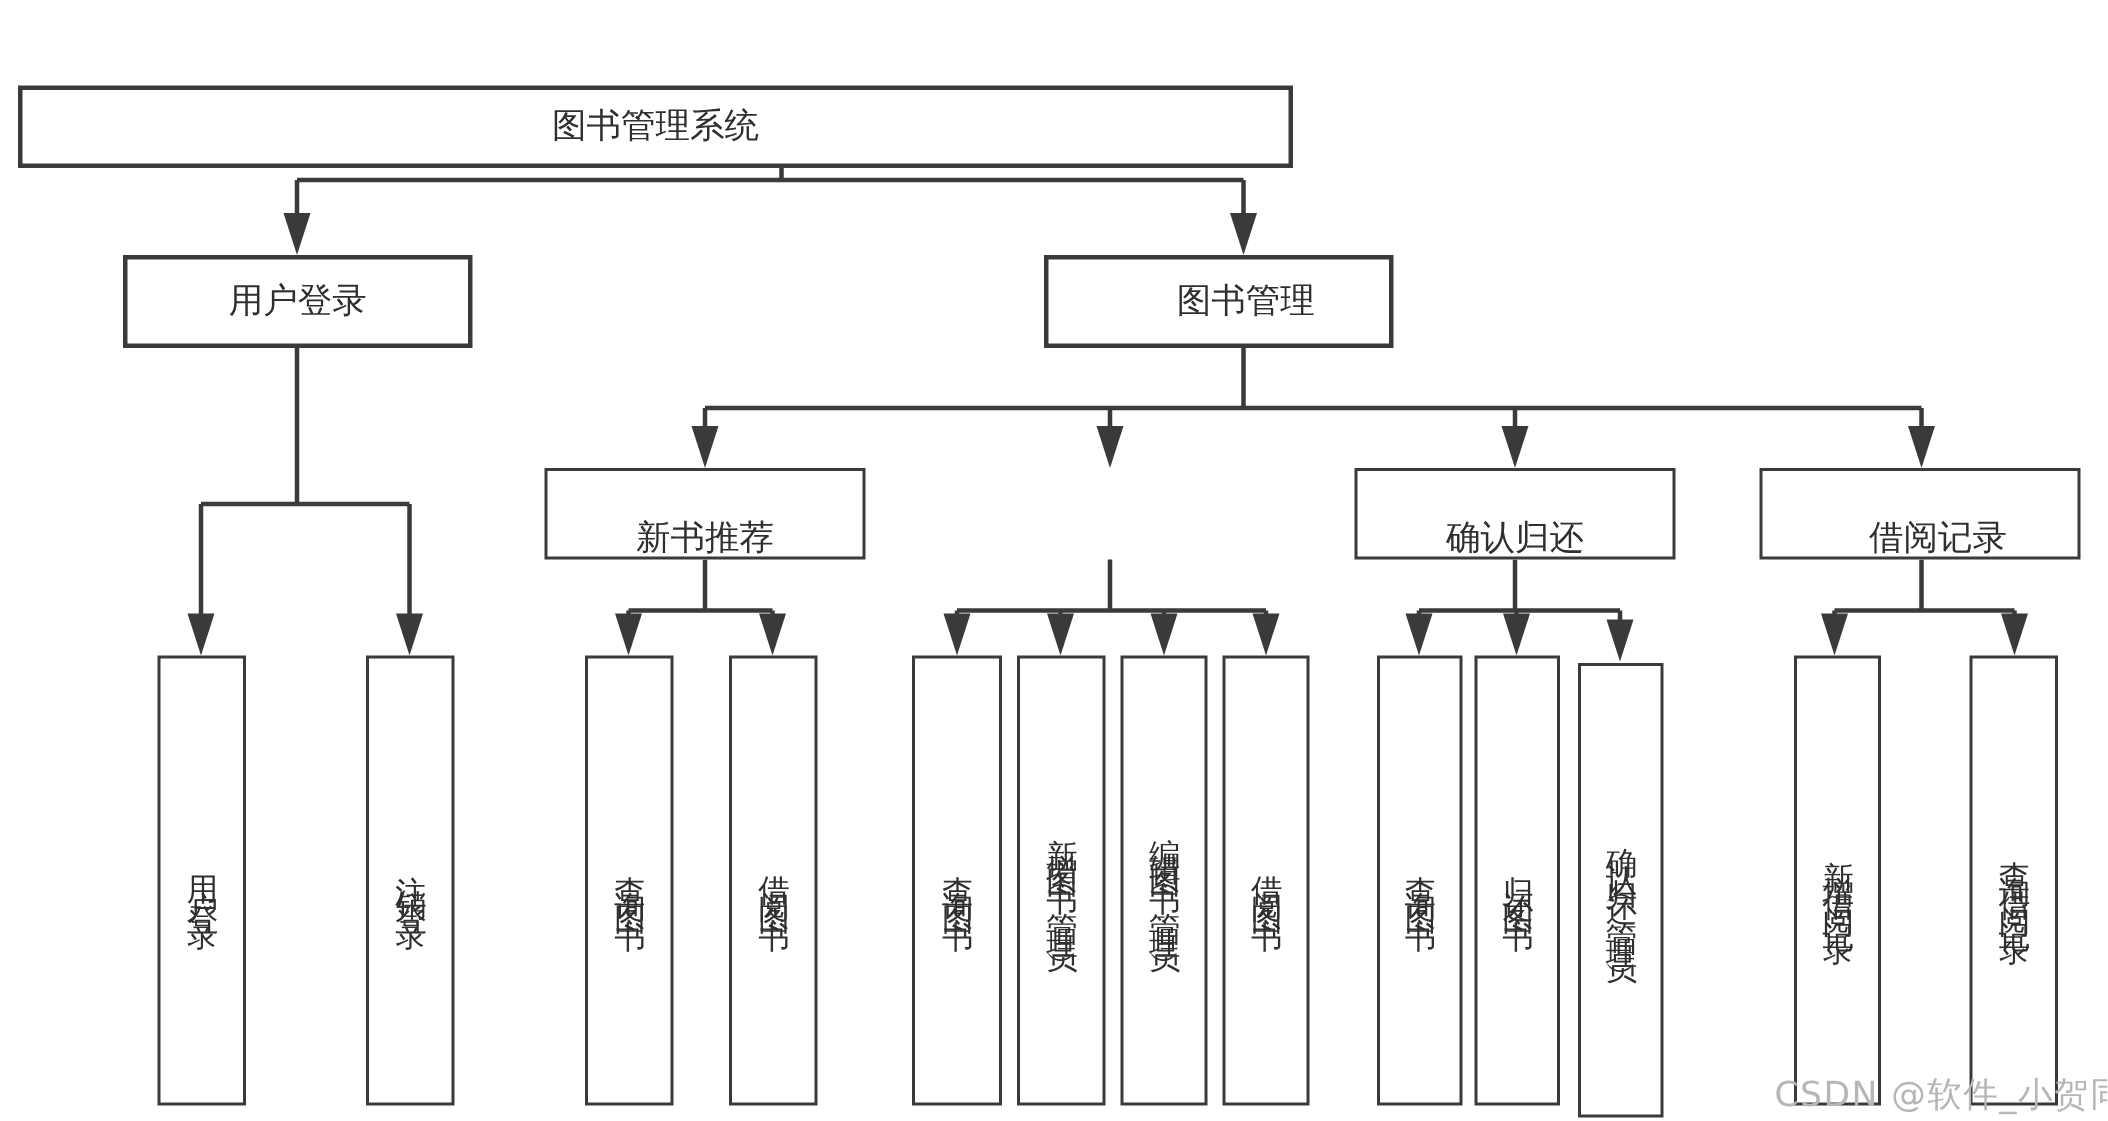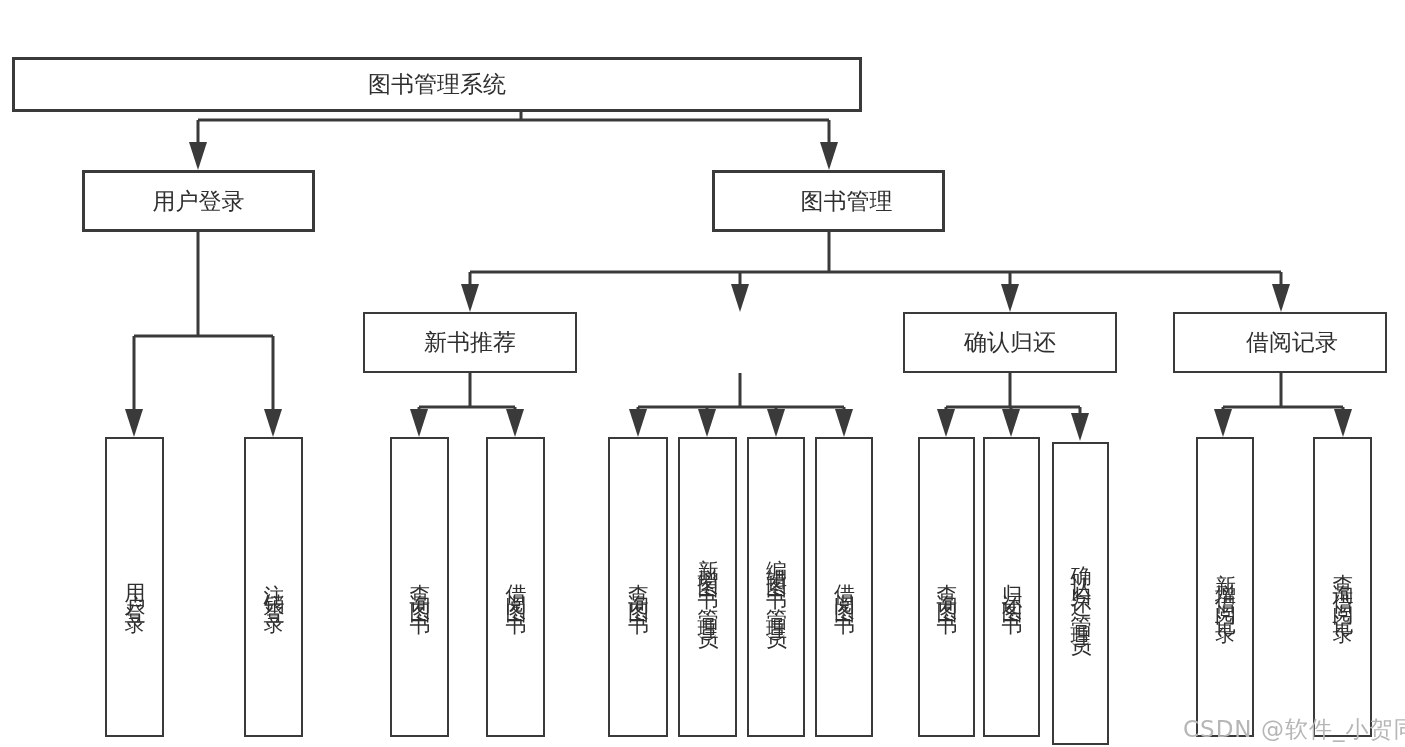--- a/index.html
+++ b/index.html
@@ -21,21 +21,21 @@
     position: absolute;
     box-sizing: border-box;
     background: #ffffff;
     border: 2px solid #3a3a3a;
     display: flex;
     align-items: center;
     justify-content: center;
     text-align: center;
   }
   .lvl1, .lvl2 { border-width: 3px; font-size: 23px; }
-  .lvl3 { border-width: 2px; font-size: 23px; }
+  .lvl3 { border-width: 2px; font-size: 23px; align-items: flex-end; }
   .leaf { border-width: 2px; font-size: 21px; }
   .leaf .vtext {
     writing-mode: vertical-lr;
     text-orientation: mixed;
     letter-spacing: 10px;
     line-height: 1;
     white-space: nowrap;
   }
   .hlabel { line-height: 1; }
   #watermark {
@@ -86,21 +86,21 @@
     </g>
   </svg>
 
   <div class="box lvl1" style="left:12px; top:23px; width:850px; height:55px;margin-top:34px;">
     <span class="hlabel">图书管理系统</span>
   </div>
 
   <div class="box lvl2" style="left:82px; top:170px; width:233px; height:62px;">
     <span class="hlabel">用户登录</span>
   </div>
-  <div class="box lvl2" style="left:712px; top:170px; width:233px; height:62px;padding-left:36px;">
+  <div class="box lvl2" style="left:696px; top:170px; width:233px; height:62px;padding-left:36px;">
     <span class="hlabel">图书管理</span>
   </div>
 
   <div class="box lvl3" style="left:363px; top:312px; width:214px; height:61px;">
     <span class="hlabel">新书推荐</span>
   </div>
   <div class="box lvl3" style="left:903px; top:312px; width:214px; height:61px;">
     <span class="hlabel">确认归还</span>
   </div>
   <div class="box lvl3" style="left:1173px; top:312px; width:214px; height:61px;padding-left:24px;">

